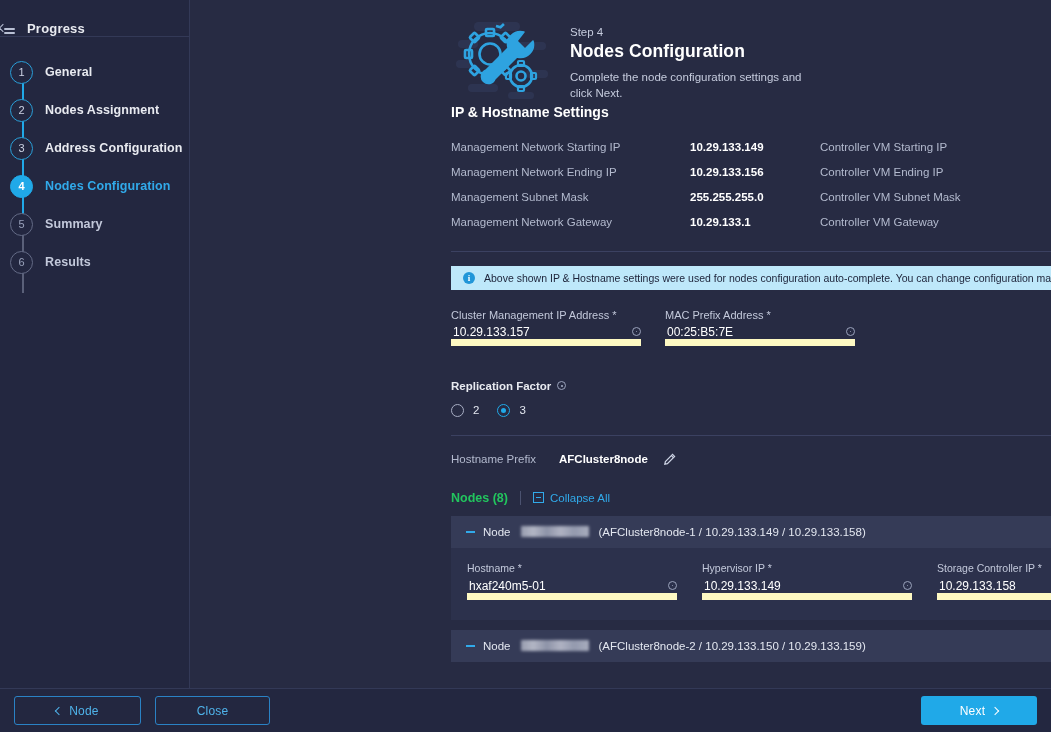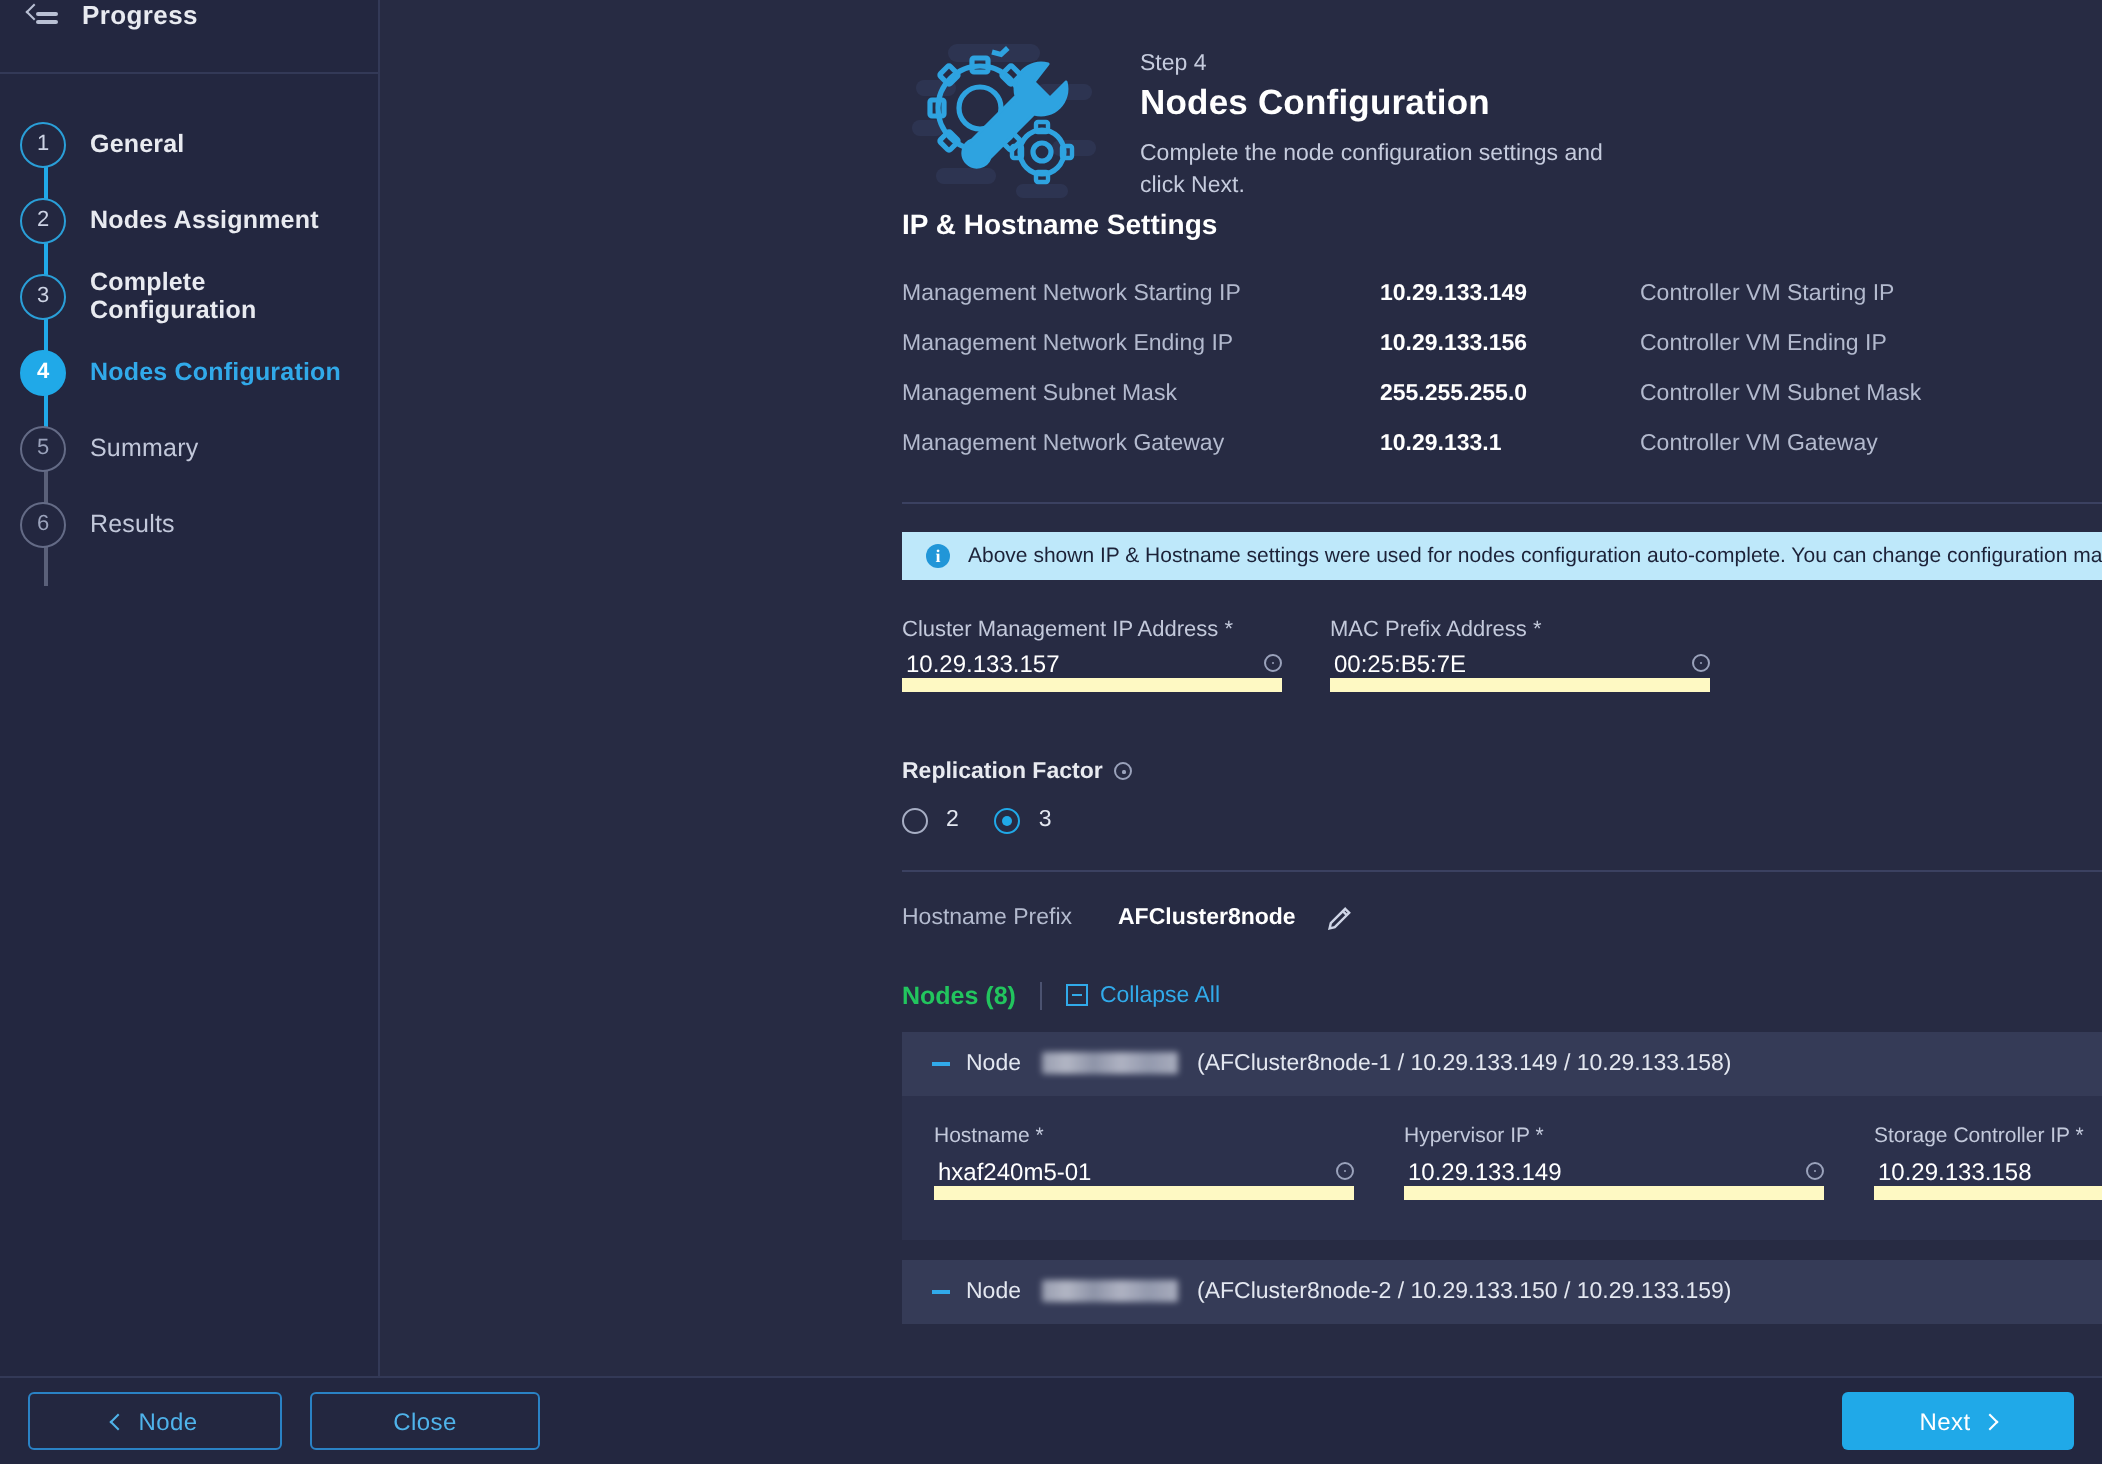--- a/index.html
+++ b/index.html
@@ -15,22 +15,21 @@
   
   .sidebar {
     width: 190px; height: 688px;
     background: #232740;
     border-right: 1px solid #333957;
     flex: 0 0 190px;
     position: relative;
   }
   .sidebar-header {
     height: 37px;
-    display: flex; align-items: flex-start;
-    padding-left: 14px;
+    display: flex; align-items: flex-end;
     border-bottom: 1px solid #333957;
     gap: 11px;
   }
   .sidebar-title { font-size: 13px; font-weight: bold; color: #e8eaf0; letter-spacing: .2px;}
   .collapse-icon { width: 16px; height: 14px; position: relative; display: inline-block; }
   .collapse-icon i {
     position: absolute; left: 4px; height: 1.6px; background: #b9c0d4; border-radius: 1px;
   }
   .collapse-icon i:nth-child(1){ top: 2px; width: 11px; }
   .collapse-icon i:nth-child(2){ top: 6px; width: 11px; }
@@ -51,21 +50,21 @@
     border: 1.6px solid #2a9fd8;
     display: flex; align-items: center; justify-content: center;
     font-size: 11px; color: #cdd3e4; background: #232740;
     position: relative; z-index: 2; flex: 0 0 23px;
   }
   .step.active .step-badge { background: #20a9e8; border-color: #20a9e8; color: #fff; font-weight: bold; }
   .step.pending .step-badge { border-color: #5d6party; }
   .step.pending .step-badge { border: 1.6px solid #646b86; color: #9aa2bb; }
   .step-label { font-size: 12.5px; font-weight: bold; color: #e8eaf0; letter-spacing: .1px; }
   .step.active .step-label { color: #31aaea; }
-  .step.pending .step-label { color: #c2c8da; font-weight: normal; }
+  .step.pending .step-label { color: #c2c8da; font-weight: bold; }
   .connector {
     position: absolute; left: 21.5px; width: 2px; z-index: 1;
   }
   .connector.done { background: #20a9e8; }
   .connector.todo { background: #5a6079; }
 
   
   .main {
     flex: 1; height: 688px; position: relative;
     background: #272b43; overflow: hidden;
@@ -229,21 +228,21 @@
       <div class="step">
         <span class="step-badge">1</span>
         <span class="step-label">General</span>
       </div>
       <div class="step">
         <span class="step-badge">2</span>
         <span class="step-label">Nodes Assignment</span>
       </div>
       <div class="step">
         <span class="step-badge">3</span>
-        <span class="step-label">Complete Configuration</span>
+        <span class="step-label">Address Configuration</span>
       </div>
       <div class="step active">
         <span class="step-badge">4</span>
         <span class="step-label">Nodes Configuration</span>
       </div>
       <div class="step pending">
         <span class="step-badge">5</span>
         <span class="step-label">Summary</span>
       </div>
       <div class="step pending">

